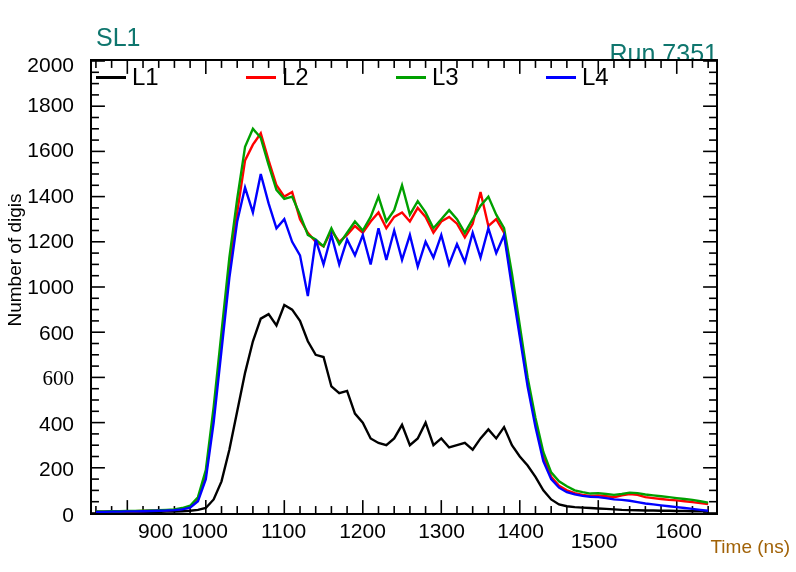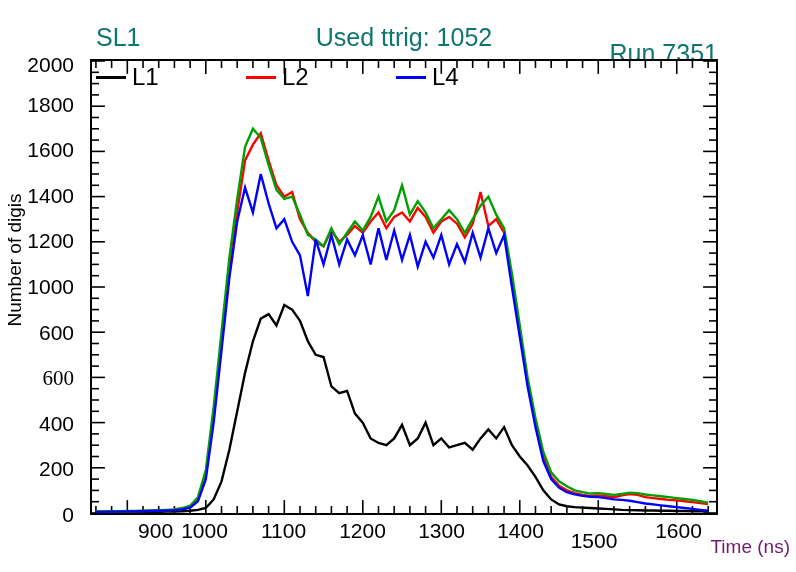--- a/index.html
+++ b/index.html
@@ -52,21 +52,21 @@
     white-space: nowrap;
     font-size: 19px;
     color: #000;
   }
   
   #xtitle {
     position: absolute;
     right: 6px;
     top: 536px;
     font-size: 19px;
-    color: #701a75;
+    color: #a16207;
     white-space: nowrap;
   }
   
   #frame {
     position: absolute;
     left: 90px;
     top: 59px;
     width: 628px;
     height: 456px;
     border: 2px solid #000000;
@@ -128,21 +128,20 @@
     text-align: center;
   }
 </style>
 </head>
 <body>
 
 <div id="canvas">
 
   <div id="header">
     <div class="hdr-txt" id="hdr-left">SL1</div>
-    <div class="hdr-txt" id="hdr-mid">Used ttrig: 1052</div>
     <div class="hdr-txt" id="hdr-right">Run 7351</div>
   </div>
 
   <div id="ytitle">
     <span>Number of digis</span>
   </div>
 
   <div id="xtitle">Time (ns)</div>
 
   <div id="ytick-labels">
@@ -347,18 +346,22 @@
   <div id="legend">
       <div class="leg-entry">
         <span class="leg-line" style="border-top-color: rgb(0, 0, 0);"></span>
         <span class="leg-label">L1</span>
       </div>
       <div class="leg-entry">
         <span class="leg-line" style="border-top-color: rgb(255, 0, 0);"></span>
         <span class="leg-label">L2</span>
       </div>
       <div class="leg-entry">
+        <span class="leg-line" style="border-top-color: rgb(0, 160, 0);"></span>
+        <span class="leg-label">L3</span>
+      </div>
+      <div class="leg-entry">
         <span class="leg-line" style="border-top-color: rgb(0, 0, 255);"></span>
         <span class="leg-label">L4</span>
       </div>
     </div>
 
 </div>
 
 </body></html>

